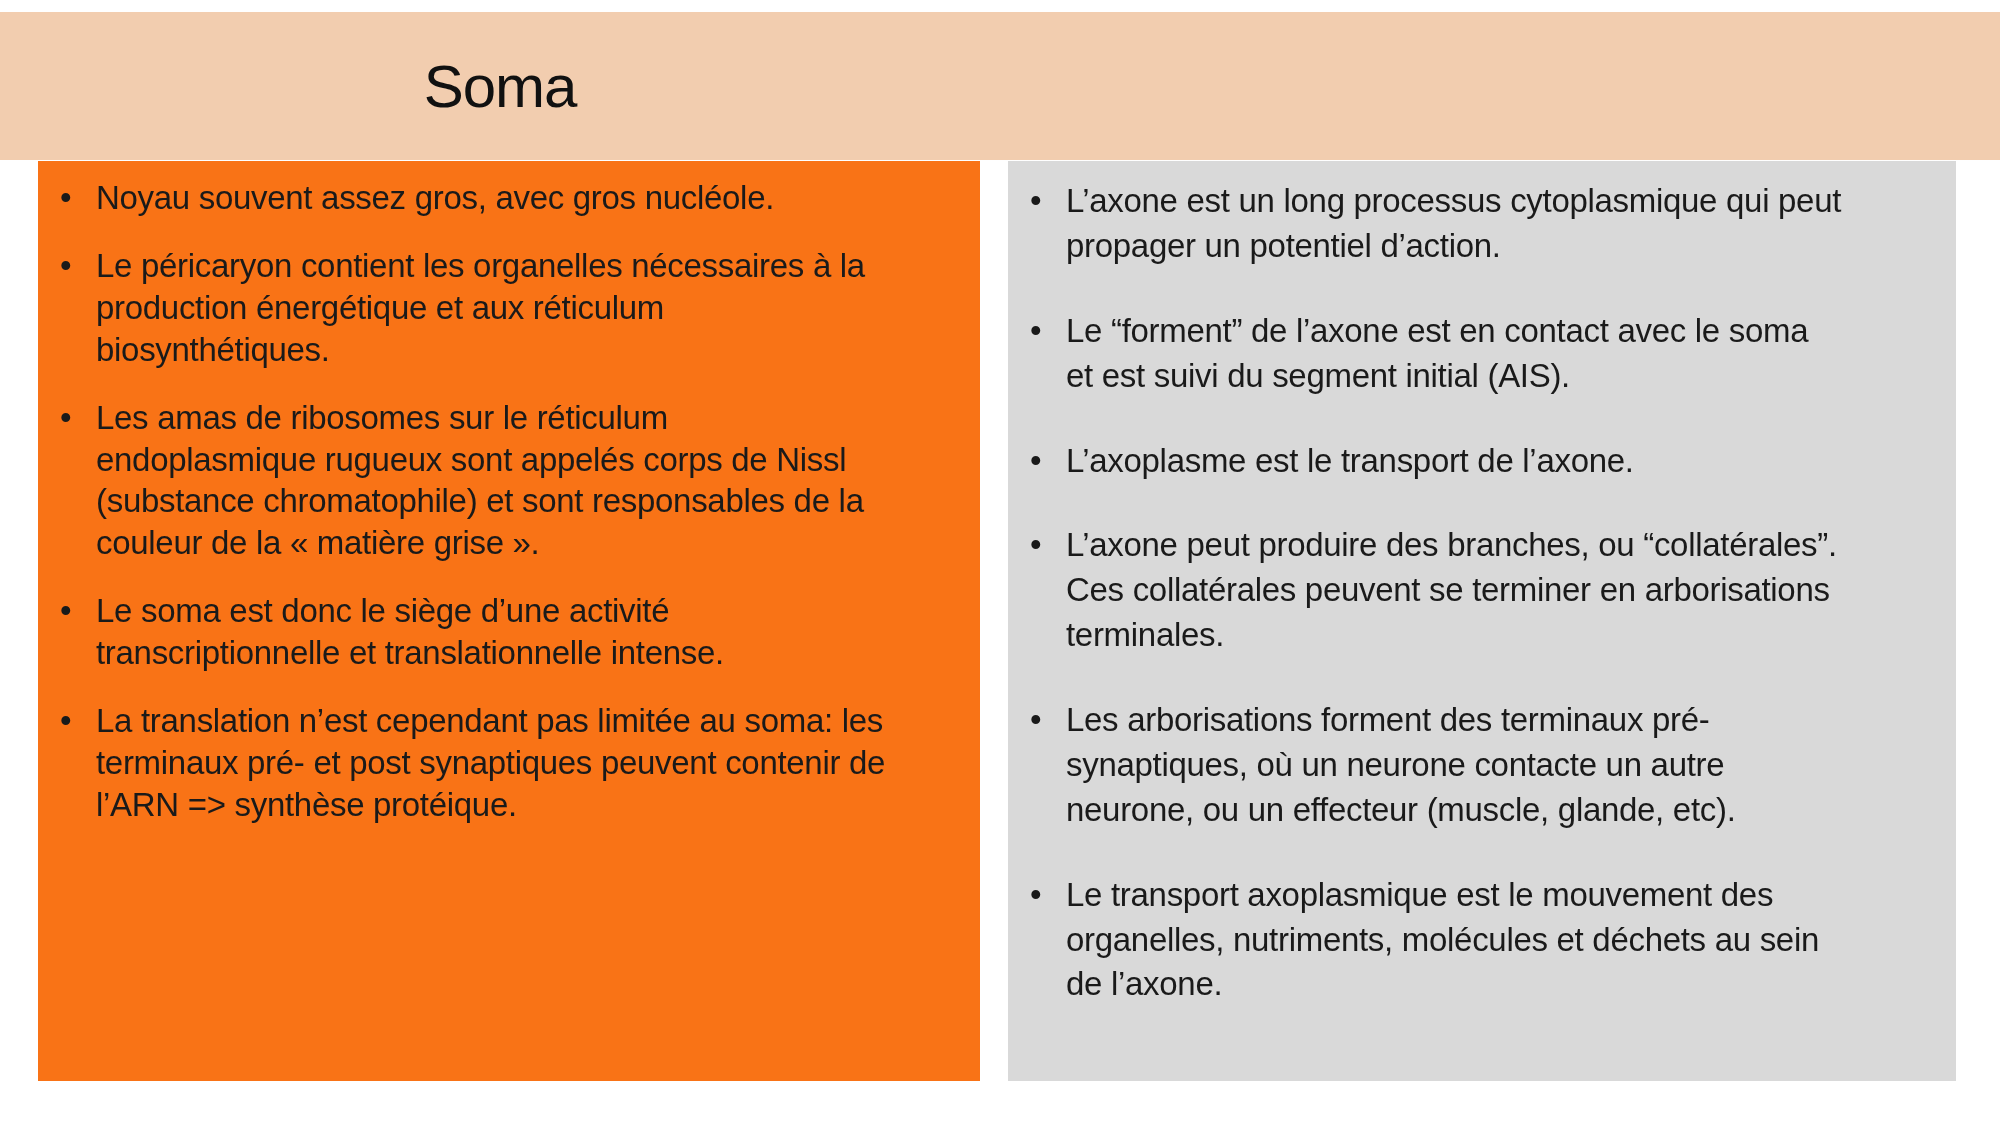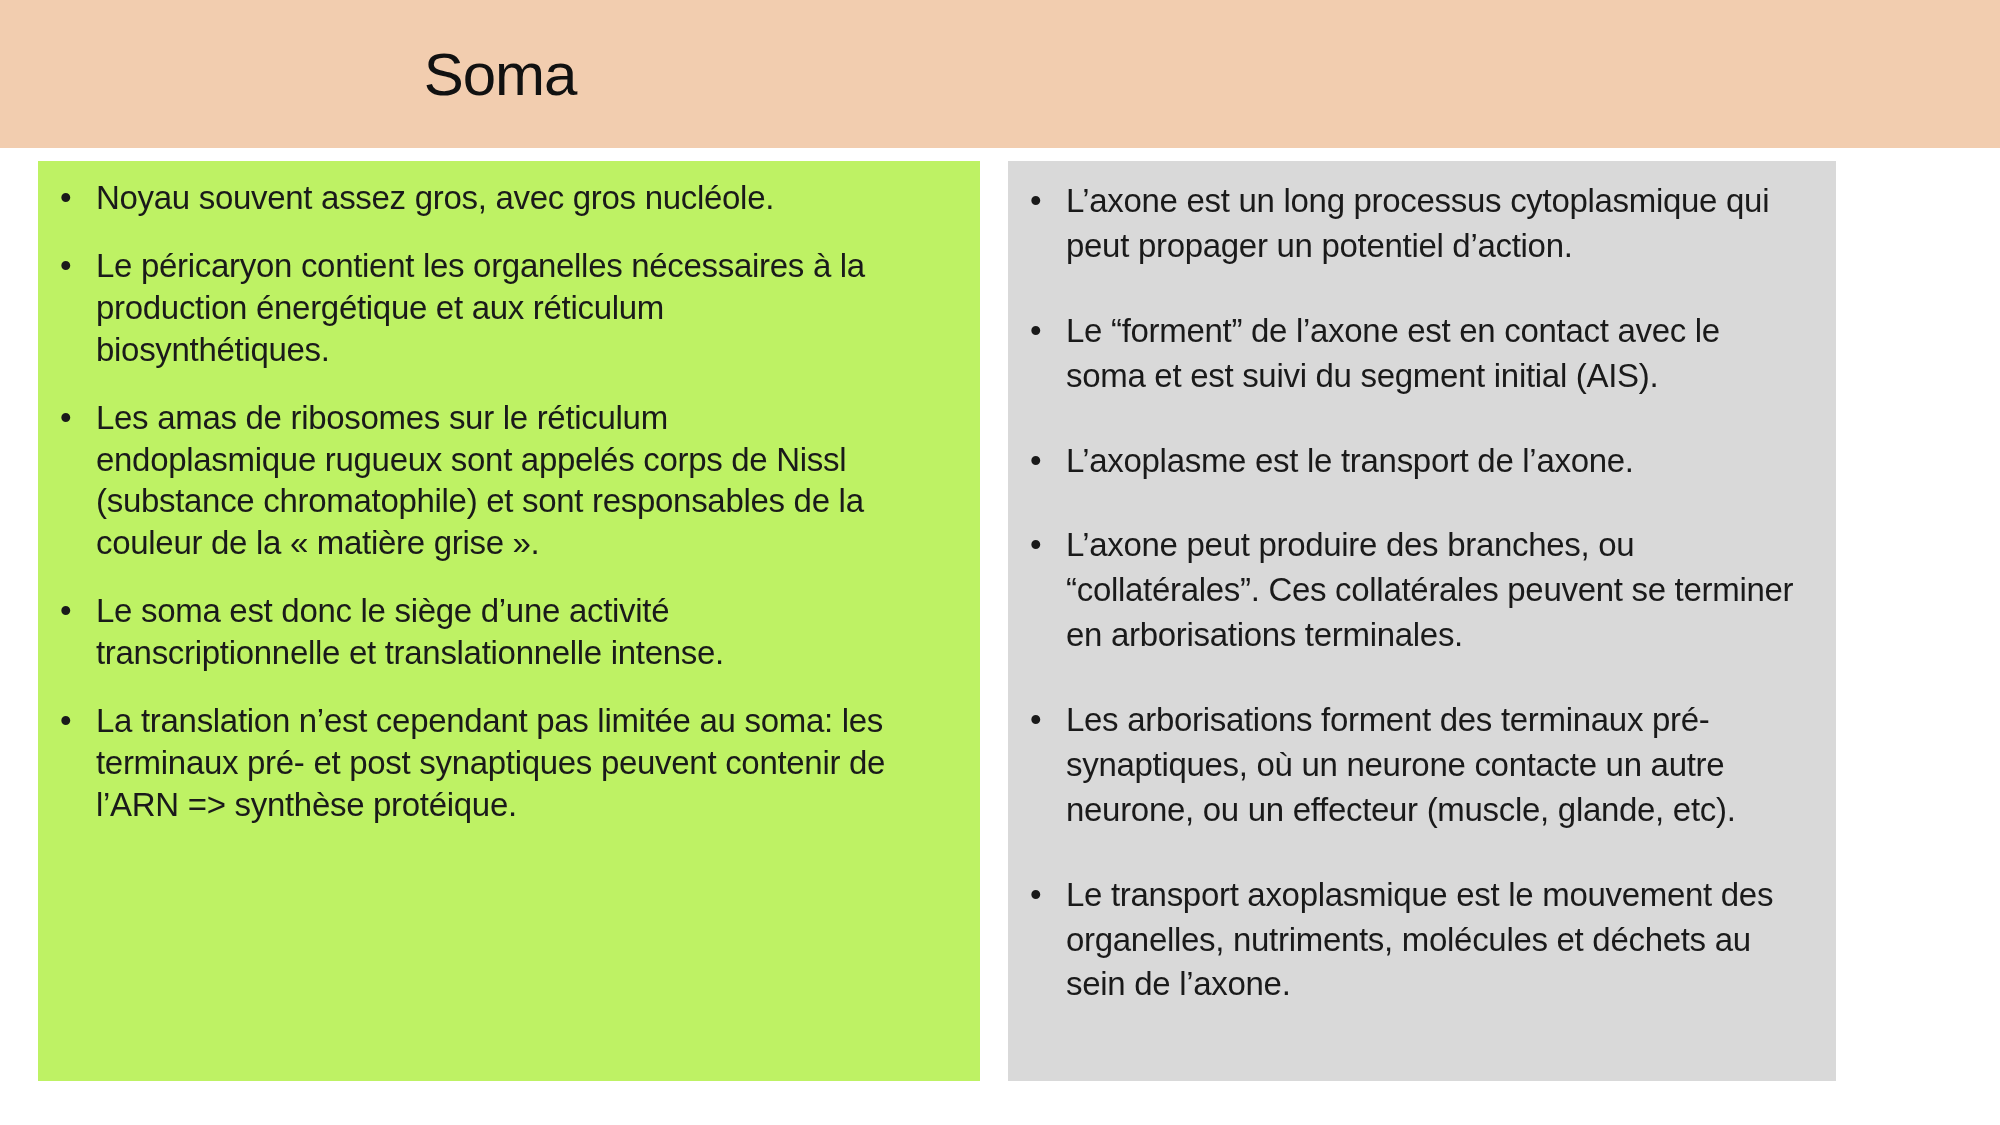--- a/index.html
+++ b/index.html
@@ -7,21 +7,21 @@
     width: 2000px; height: 1125px;
     background: #ffffff;
     font-family: "Liberation Sans", sans-serif;
     color: #1a1a1a;
     overflow: hidden;
   }
   .slide { position: relative; width: 2000px; height: 1125px; }
 
   
   .hdr {
-    position: absolute; top: 0; left: 0;
+    position: absolute; top: 12px; left: 0;
     width: 100%; height: 148px;
     background: #F2CDAF;
     display: flex;
   }
   .hdr-half {
     width: 50%;
     display: flex; align-items: center; justify-content: center;
     gap: 22px;
   }
   .title {
@@ -34,21 +34,21 @@
   }
   .warn { display: inline-block; }
   .warn svg { display: block; width: 106px; height: 98px; }
 
   
   .panel {
     position: absolute; top: 161px; height: 920px;
     box-sizing: border-box;
   }
   .panel-left  { left: 38px;   width: 942px; background: #FAFAFA; padding: 16px 38px 0 14px; }
-  .panel-right { left: 1008px; width: 828px; background: #D9D9D9; padding: 18px 38px 0 14px; }
+  .panel-right { left: 1008px; width: 948px; background: #D9D9D9; padding: 18px 38px 0 14px; }
 
   .bullets { list-style: none; margin: 0; padding: 0; }
   .bullet-item {
     position: relative;
     padding-left: 44px;
     max-width: 800px;
     font-size: 33px;
     line-height: 1.27;
     letter-spacing: -0.3px;
     margin: 0 0 26px 0;
@@ -68,21 +68,21 @@
 <body>
 
 <div class="slide">
 
   <header class="hdr" style="background: rgb(242, 205, 175);">
     <div class="hdr-half">
       <h1 class="title">Soma</h1>
     </div>
   </header>
 
-  <section class="panel panel-left" style="background: #bef264;">
+  <section class="panel panel-left" style="background: #f97316;">
     <ul class="bullets">
 
         <li class="bullet-item">Noyau souvent assez gros, avec gros nucléole.</li>
 
         <li class="bullet-item">Le péricaryon contient les organelles nécessaires à la production énergétique et aux réticulum biosynthétiques.</li>
 
 
         <li class="bullet-item">Les amas de ribosomes  sur le réticulum endoplasmique rugueux sont appelés corps de Nissl (substance chromatophile) et sont responsables de la couleur de la « matière grise ».</li>
 
         <li class="bullet-item">Le soma est donc le siège d’une activité transcriptionnelle et translationnelle intense.</li>

